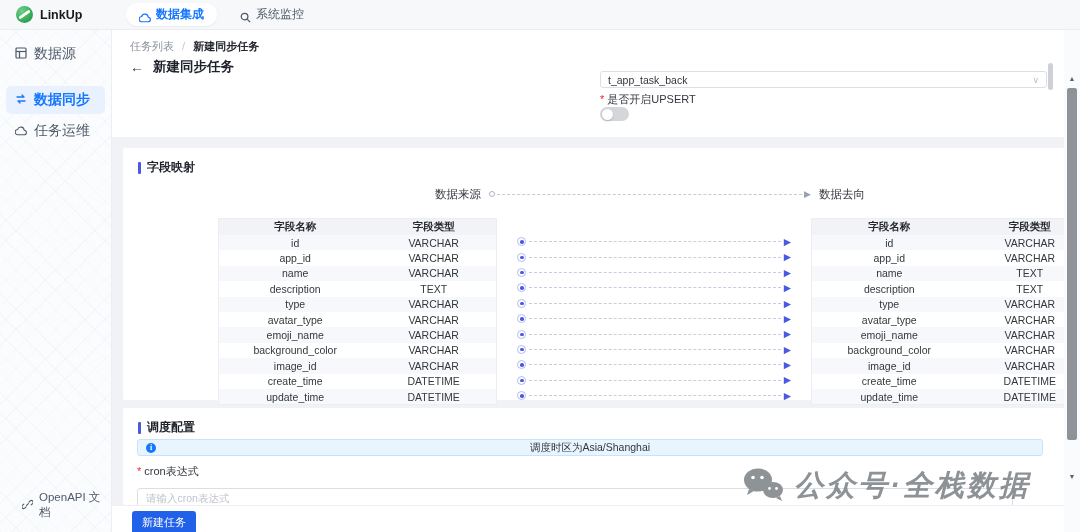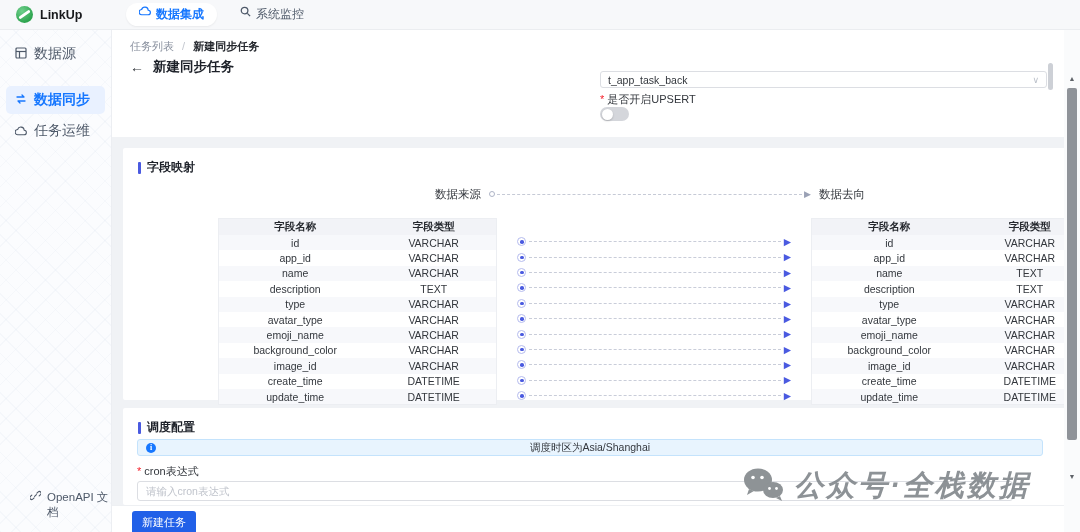--- a/index.html
+++ b/index.html
@@ -7,35 +7,35 @@
   body { font-family:"Liberation Sans","DejaVu Sans",sans-serif; background:#fff; overflow:hidden; position:relative; }
   .app { position:absolute; inset:0; width:1080px; height:532px; background:#f0f2f5; }
 
   
   .navbar { position:absolute; left:0; top:0; width:1080px; height:30px; background:#f7f8fa; border-bottom:1px solid #ebedf0; display:flex; align-items:center; z-index:5; }
   .brand { display:flex; align-items:center; gap:7px; padding-left:16px; width:112px; }
   .logo { width:17px; height:17px; border-radius:50%; background:radial-gradient(circle at 35% 30%, #6fd08c, #2ea44f 70%); position:relative; overflow:hidden; flex:0 0 auto; }
   .logo::after { content:""; position:absolute; left:2px; top:7px; width:13px; height:3px; background:#fff; border-radius:2px; transform:rotate(-35deg); }
   .brand-name { font-size:12.5px; font-weight:bold; color:#18191c; }
   .nav-tabs { display:flex; align-items:center; gap:10px; margin-left:14px; }
-  .nav-tab { display:flex; align-items:flex-start; gap:5px; font-size:12px; color:#4e5969; padding:3px 13px; border-radius:12px; cursor:pointer; }
+  .nav-tab { display:flex; align-items:flex-end; gap:5px; font-size:12px; color:#4e5969; padding:3px 13px; border-radius:12px; cursor:pointer; }
   .nav-tab.active { background:#ffffff; color:#1677ff; font-weight:bold; box-shadow:0 1px 2px rgba(0,0,0,.06); }
   .nav-tab svg { display:block; }
 
   
   .sidebar { position:absolute; left:0; top:30px; width:112px; height:502px; background:
       repeating-linear-gradient(45deg, rgba(190,205,225,.10) 0 1px, transparent 1px 14px),
       repeating-linear-gradient(-45deg, rgba(190,205,225,.10) 0 1px, transparent 1px 14px),
       #fbfcfe;
     border-right:1px solid #eceef2; z-index:4; }
   .side-menu { padding:10px 6px 0 6px; display:flex; flex-direction:column; gap:3px; }
   .side-item { display:flex; align-items:center; gap:7px; font-size:14px; color:#4e5969; padding:5px 9px; border-radius:5px; cursor:pointer; }
   .side-item.active { background:#e9f1ff; color:#1677ff; font-weight:bold;margin-top:15px; }
   .side-item svg { flex:0 0 auto; }
-  .side-footer { position:absolute; left:0; bottom:12px; width:100%; display:flex; align-items:flex-start; gap:6px; padding-left:30px; font-size:11.5px; color:#4e5969; cursor:pointer; }
+  .side-footer { position:absolute; left:0; bottom:12px; width:100%; display:flex; align-items:center; gap:6px; padding-left:22px; font-size:11.5px; color:#4e5969; cursor:pointer; }
 
   
   .content { position:absolute; left:112px; top:30px; width:952px; height:502px; background:#f0f2f5; }
 
   .header-block { position:absolute; left:0; top:0; width:952px; height:107px; background:#fff; }
   .breadcrumb { position:absolute; left:18px; top:9px; font-size:11px; }
   .crumb-1 { color:#8a919f; cursor:pointer; }
   .crumb-sep { color:#c3c7cf; margin:0 5px; }
   .crumb-2 { color:#25282e; font-weight:bold; }
   .page-title { position:absolute; left:18px; top:28px; display:flex; align-items:center; gap:9px; }
@@ -79,21 +79,21 @@
   .connector .radio { width:9px; height:9px; border:1px solid #b5bbee; border-radius:50%; background:#fff; position:relative; flex:0 0 auto; }
   .connector .radio::after { content:""; position:absolute; left:2px; top:2px; width:3.5px; height:3.5px; border-radius:50%; background:#4a5ae0; }
   .connector .dline { flex:1; border-top:1px dashed #c9cdd9; margin:0 3px; }
   .connector .ahead { color:#4a5ae0; font-size:9.5px; line-height:1; }
 
   
   .alert { position:absolute; left:14px; top:31px; width:906px; height:17px; background:#e8f4fe; border:1px solid #c4e3fc; border-radius:3px; display:flex; align-items:center; }
   .alert .info-ic { position:absolute; left:8px; width:10px; height:10px; border-radius:50%; background:#1677ff; color:#fff; font-size:8px; font-weight:bold; display:flex; align-items:center; justify-content:center; font-family:"Liberation Serif",serif; }
   .alert .atxt { width:100%; text-align:center; font-size:10.5px; color:#33373d; }
   .cron-label { position:absolute; left:14px; top:56px; font-size:11px; color:#33373d; }
-  .cron-input { position:absolute; left:14px; top:73px; width:876px; height:20px; border:1px solid #dcdee3; border-radius:3px; font-size:10.5px; color:#33373d; padding:0 8px; outline:none; background:#fff; font-family:inherit; }
+  .cron-input { position:absolute; left:14px; top:80px; width:876px; height:20px; border:1px solid #dcdee3; border-radius:3px; font-size:10.5px; color:#33373d; padding:0 8px; outline:none; background:#fff; font-family:inherit; }
   .cron-input::placeholder { color:#c0c4cc; }
   .recent-link { position:absolute; right:7px; top:78px; font-size:11px; color:#1677ff; cursor:pointer; }
 
   
   .footer-bar { position:absolute; left:0; top:475px; width:952px; height:27px; background:#fff; border-top:1px solid #eef0f3; }
   .create-btn { position:absolute; left:20px; top:5px; background:#2160e8; color:#fff; border:none; border-radius:3px; font-size:11px; padding:4px 10px; cursor:pointer; font-family:inherit; }
 
   
   .win-scroll { position:absolute; right:0; top:30px; width:16px; height:502px; background:#fafbfc; z-index:6; }
   .ws-arrow { position:absolute; left:0; width:16px; height:16px; display:flex; align-items:center; justify-content:center; font-size:7px; color:#5f6368; cursor:pointer; }

